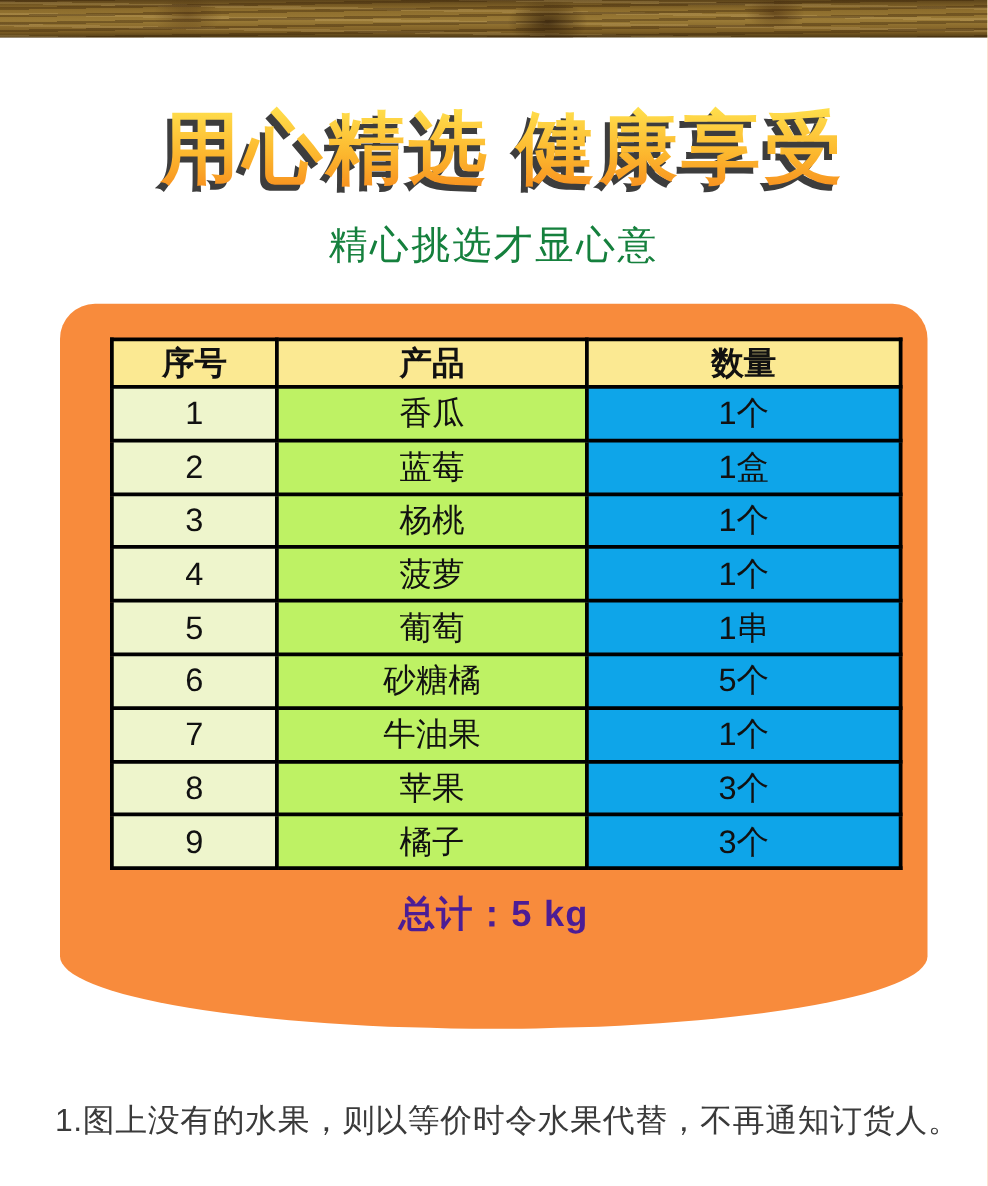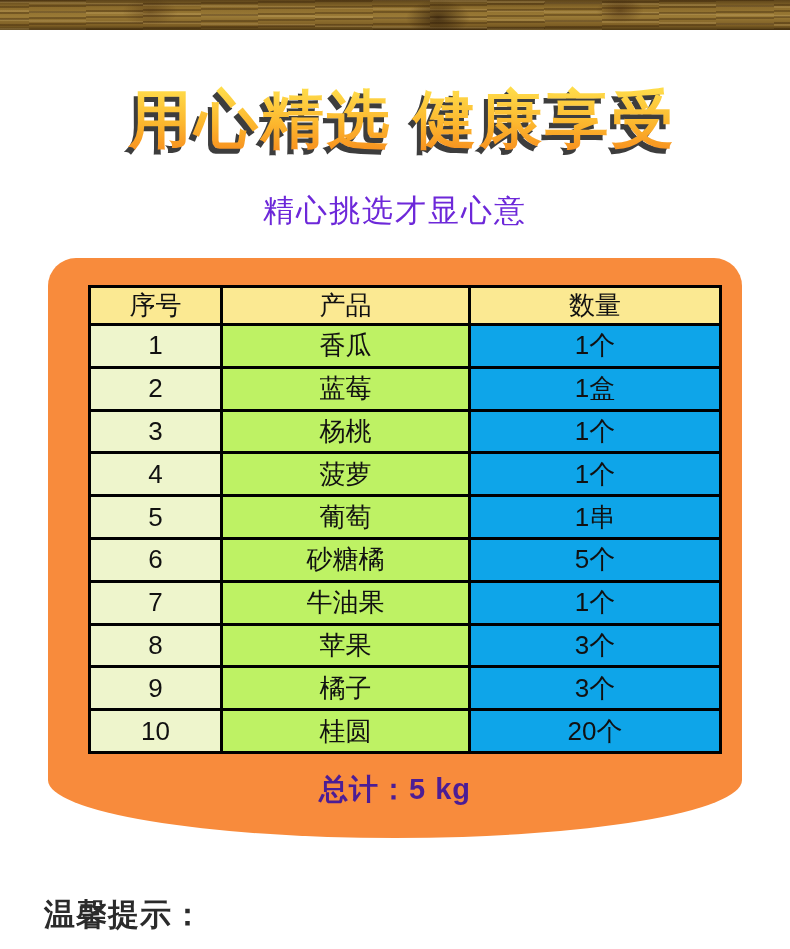--- a/index.html
+++ b/index.html
@@ -47,24 +47,24 @@
     position: absolute;
     left: 0; right: 0; top: 0;
     background: linear-gradient(180deg, #ffe24f 8%, #fcb72e 55%, #f78e1e 90%);
     -webkit-background-clip: text;
     background-clip: text;
     color: transparent;
     -webkit-text-fill-color: transparent;
   }
   .subtitle {
     text-align: center;
-    margin-top: 28px;
+    margin-top: 13px;
     font-size: 31px;
     letter-spacing: 2px;
-    color: #6d28d9;
+    color: #15803d;
   }
 
   
   .contents-panel {
     width: 694px;
     height: 580px;
     margin: 26px auto 0 48px;
     background: #f88b3c;
     border-radius: 28px 28px 0 0;
     border-bottom-left-radius: 50% 58px;
@@ -80,21 +80,21 @@
   }
   .product-table th, .product-table td {
     border: 3px solid #000000;
     text-align: center;
     font-size: 26px;
     color: #111111;
   }
   .product-table th {
     background: #fbe992;
     height: 38px;
-    font-weight: normal;
+    font-weight: bold;
   }
   .product-table td { height: 42.8px; font-weight: normal; }
   .col-no  { width: 132px; }
   .col-prod{ width: 248px; }
   .col-qty { width: 251px; }
   .product-table td.cell-no   { background: #eef5cc; }
   .product-table td.cell-prod { background: #bef264; font-family: Liberation Serif, serif; }
   .product-table td.cell-qty  { background: #0ea5e9; }
 
   .total-weight {
@@ -189,26 +189,20 @@
         <tr>
           <td class="cell-no">8</td>
           <td class="cell-prod">苹果</td>
           <td class="cell-qty">3个</td>
         </tr>
         <tr>
           <td class="cell-no">9</td>
           <td class="cell-prod">橘子</td>
           <td class="cell-qty">3个</td>
         </tr>
-        <tr>
-          <td class="cell-no">10</td>
-          <td class="cell-prod">桂圆</td>
-          <td class="cell-qty">20个</td>
-        </tr>
       </tbody>
   </table>
   <div class="total-weight">总计：5 kg</div>
 </div>
 
 <div class="notice">
-  <div class="notice-title">温馨提示：</div>
   <div class="notice-line">1.图上没有的水果，则以等价时令水果代替，不再通知订货人。</div>
 </div>
 
 </body></html>

